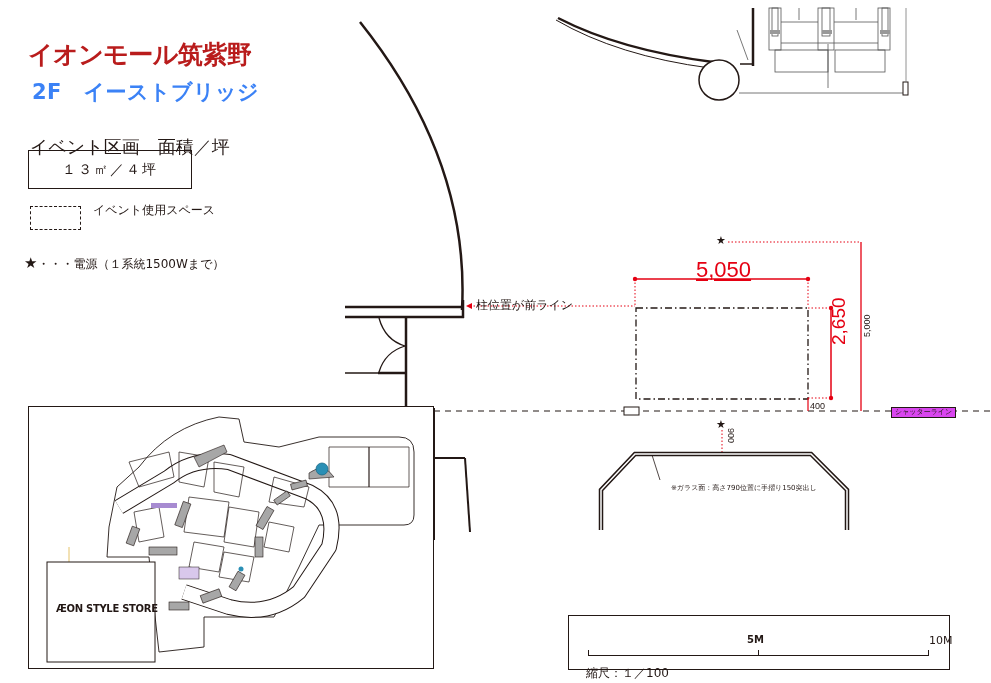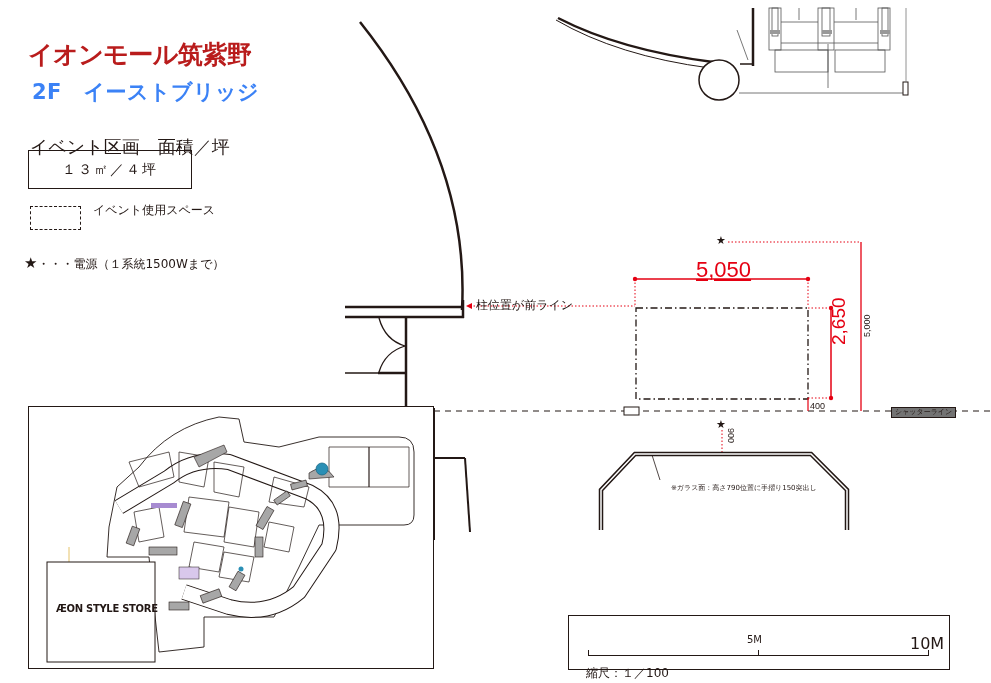--- a/index.html
+++ b/index.html
@@ -13,33 +13,33 @@
               font-size:14px; display:flex; align-items:center; justify-content:center; letter-spacing:2px; }
   .legend-dash { left:30px; top:206px; width:51px; height:24px; border:1.5px dashed #231815; box-sizing:border-box; }
   .legend-dash-label { left:93px; top:202px; font-size:12px; white-space:nowrap; }
   .legend-star { left:24px; top:254px; font-size:12px; white-space:nowrap; }
   .legend-star .star { font-size:15px; }
   svg.plan { position:absolute; left:0; top:0; }
   .inset { left:28px; top:406px; width:406px; height:263px; border:1.5px solid #231815; box-sizing:border-box; background:#fff; }
   .store-label { left:56px; top:603px; font-size:10px; white-space:nowrap; letter-spacing:-0.3px;font-weight:bold; }
   .scale-box { left:568px; top:615px; width:382px; height:55px; border:1.5px solid #231815; box-sizing:border-box; }
   .scale-title { left:586px; top:629px; font-size:12px; white-space:nowrap;margin-top:36px; }
-  .scale-5m { left:747px; top:634px; font-size:10px; }
-  .scale-10m { left:910px; top:634px; font-size:16px; }
+  .scale-5m { left:747px; top:634px; font-size:10px;font-weight:bold; }
+  .scale-10m { left:929px; top:634px; font-size:11px; }
   .scale-bar { left:589px; top:655px; width:340px; height:0; border-top:1.5px solid #231815; }
   .tick { position:absolute; width:0; height:6px; border-left:1.5px solid #231815; top:-6px; }
   .dim-red { color:#e50012; font-family:"Liberation Sans", sans-serif; }
   .dim-5050 { left:696px; top:257px; font-size:22px;text-decoration:underline; }
   .dim-2650 { left:828px; top:345px; font-size:19px; transform:rotate(-90deg); transform-origin:left top; }
   .dim-5000 { left:862px; top:337px; font-size:9px; transform:rotate(-90deg); transform-origin:left top; font-family:"Liberation Sans", sans-serif; }
   .dim-400 { left:810px; top:401px; font-size:9px; font-family:"Liberation Sans", sans-serif; }
   .dim-900 { left:736px; top:428px; font-size:9px; transform:rotate(90deg); transform-origin:left top; font-family:"Liberation Sans", sans-serif; }
   .note-pillar { left:476px; top:297px; font-size:12px; white-space:nowrap; }
   .note-glass { left:655px; top:483px; font-size:7px; white-space:nowrap;margin-left:16px; }
-  .shutter-label { left:891px; top:407px; font-size:7px; border:1px solid #231815; padding:0 3px; background:#737373; white-space:nowrap; line-height:9px; }
+  .shutter-label { left:891px; top:407px; font-size:7px; border:1px solid #231815; padding:0 3px; background:#d946ef; white-space:nowrap; line-height:9px; }
   .star-mark { font-size:11px; color:#231815; }
 </style>
 </head>
 <body>
 
 <div class="abs title-main">イオンモール筑紫野</div>
 <div class="abs title-sub">2F　イーストブリッジ</div>
 <div class="abs area-label">イベント区画　面積／坪</div>
 <div class="abs area-box">
   <span>１３㎡／４坪</span>

